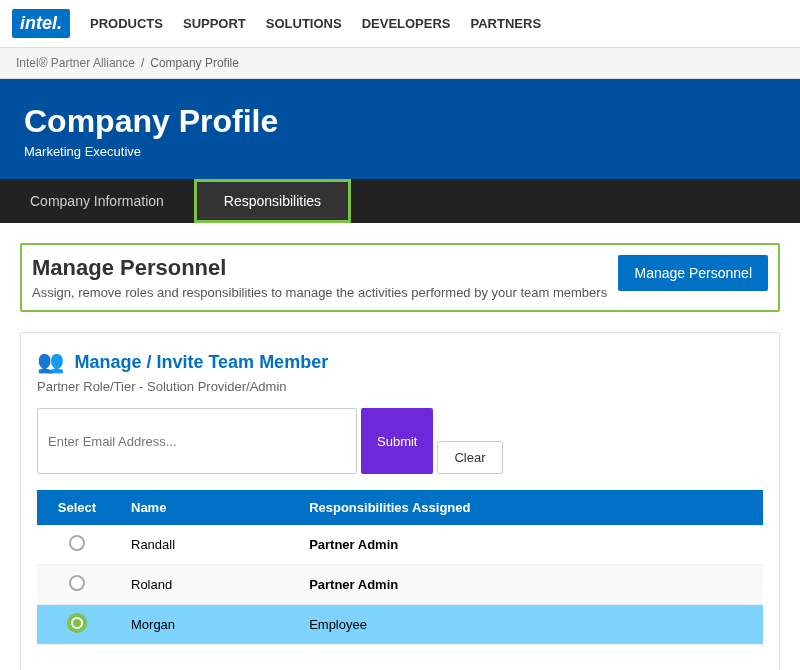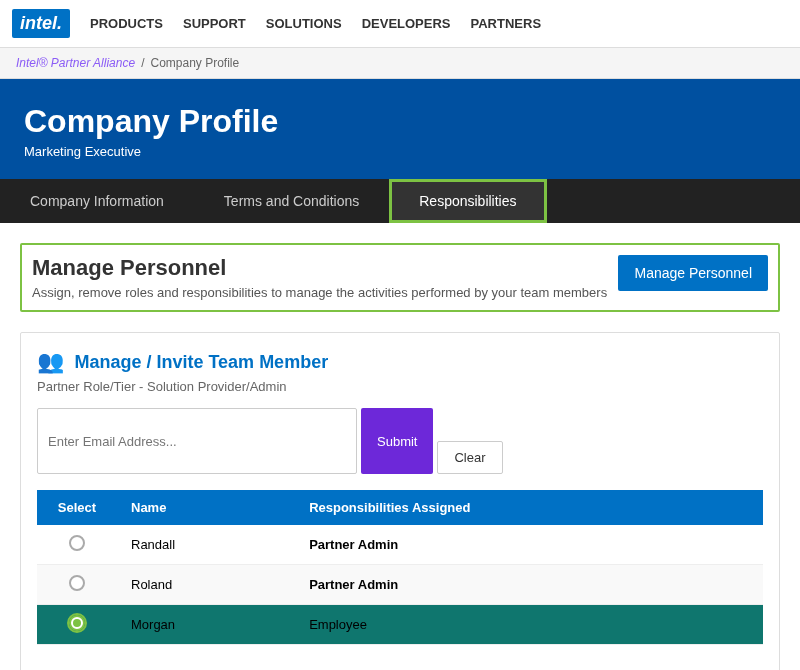--- a/index.html
+++ b/index.html
@@ -7,21 +7,21 @@
 
     
     .top-nav { display: flex; align-items: center; background: #fff; border-bottom: 1px solid #ddd; height: 48px; padding: 0 12px; }
     .intel-logo { background: #0071c5; color: #fff; font-weight: bold; font-size: 18px; padding: 4px 8px; border-radius: 2px; margin-right: 20px; font-style: italic; }
     .nav-links { display: flex; gap: 20px; }
     .nav-links a { color: #333; text-decoration: none; font-size: 13px; font-weight: 600; }
 
     
     .breadcrumb { background: #f5f5f5; padding: 8px 16px; font-size: 12px; color: #0071c5; border-bottom: 1px solid #ddd; display: flex; align-items: center; gap: 6px; }
     .breadcrumb span { color: #666; }
-    .breadcrumb a { color: #8b5cf6; text-decoration: none; font-style: italic; }
+    .breadcrumb a { color: #737373; text-decoration: none; }
 
     
     .hero { background: #0050a0; color: #fff; padding: 24px 24px 20px; }
     .hero h1 { font-size: 32px; font-weight: bold; margin-bottom: 4px; }
     .hero .welcome { font-size: 14px; font-weight: bold; }
     .hero .role { font-size: 13px; }
 
     
     .tabs { background: #222; display: flex; }
     .tabs .tab { padding: 14px 30px; color: #ccc; font-size: 14px; cursor: pointer; border: none; background: none; }
@@ -46,21 +46,21 @@
     .btn-submit { background: #6d28d9; color: #fff; border: none; padding: 8px 16px; font-size: 13px; cursor: pointer; border-radius: 2px; }
     .btn-clear { background: #fff; color: #333; border: 1px solid #ccc; padding: 8px 16px; font-size: 13px; cursor: pointer; border-radius: 2px; margin-top: 33px; }
 
     
     .personnel-table { width: 100%; border-collapse: collapse; }
     .personnel-table thead tr { background: #0071c5; color: #fff; }
     .personnel-table thead th { padding: 10px 14px; text-align: left; font-size: 13px; font-weight: 600; }
     .personnel-table thead th.select-col { text-align: center; width: 80px; }
     .personnel-table tbody tr { border-bottom: 1px solid #eee; }
     .personnel-table tbody tr:nth-child(even) { background: #f9f9f9; }
-    .personnel-table tbody tr.selected-row { background: #0f766e; }
+    .personnel-table tbody tr.selected-row { background: #7dd3fc; }
     .personnel-table tbody td { padding: 10px 14px; font-size: 13px; }
     .personnel-table tbody td.select-col { text-align: center; }
     .personnel-table tbody td.bold { font-weight: bold; }
 
     .radio-custom { width: 16px; height: 16px; border: 2px solid #aaa; border-radius: 50%; cursor: pointer; appearance: none; -webkit-appearance: none; background: #fff; position: relative; display: inline-block; }
     .radio-custom.checked { border: 2px solid #7dc243; outline: 2px solid #7dc243; }
     .radio-custom.checked::after { content: ''; width: 8px; height: 8px; background: #7dc243; border-radius: 50%; position: absolute; top: 50%; left: 50%; transform: translate(-50%, -50%); }
 
     
     .table-footer { display: flex; justify-content: space-between; align-items: center; padding: 12px 0 0; }
@@ -90,21 +90,20 @@
   <span>Company Profile</span>
 </div>
 
 <div class="hero">
   <h1>Company Profile</h1>
   <div class="role">Marketing Executive</div>
 </div>
 
 <div class="tabs">
   <button class="tab">Company Information</button>
-  <button class="tab">Terms and Conditions</button>
   <button class="tab active">Responsibilities</button>
 </div>
 
 <div class="main">
 
   <div class="section-header">
     <div class="section-header-text">
       <h2>Manage Personnel</h2>
       <p>Assign, remove roles and responsibilities to manage the activities performed by your team members</p>
     </div>

